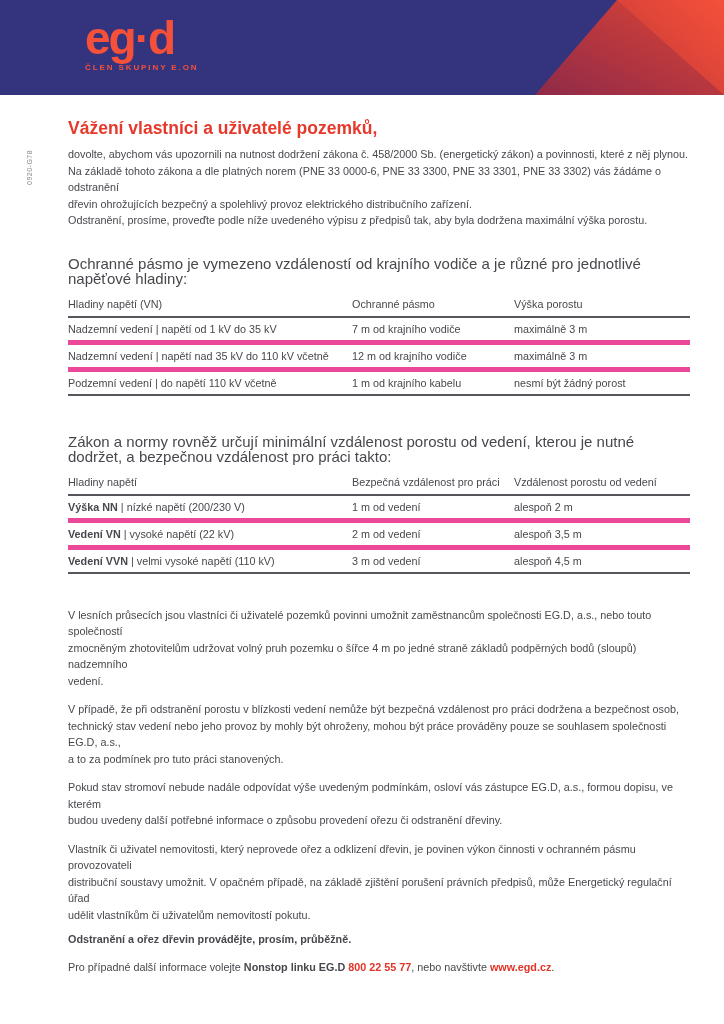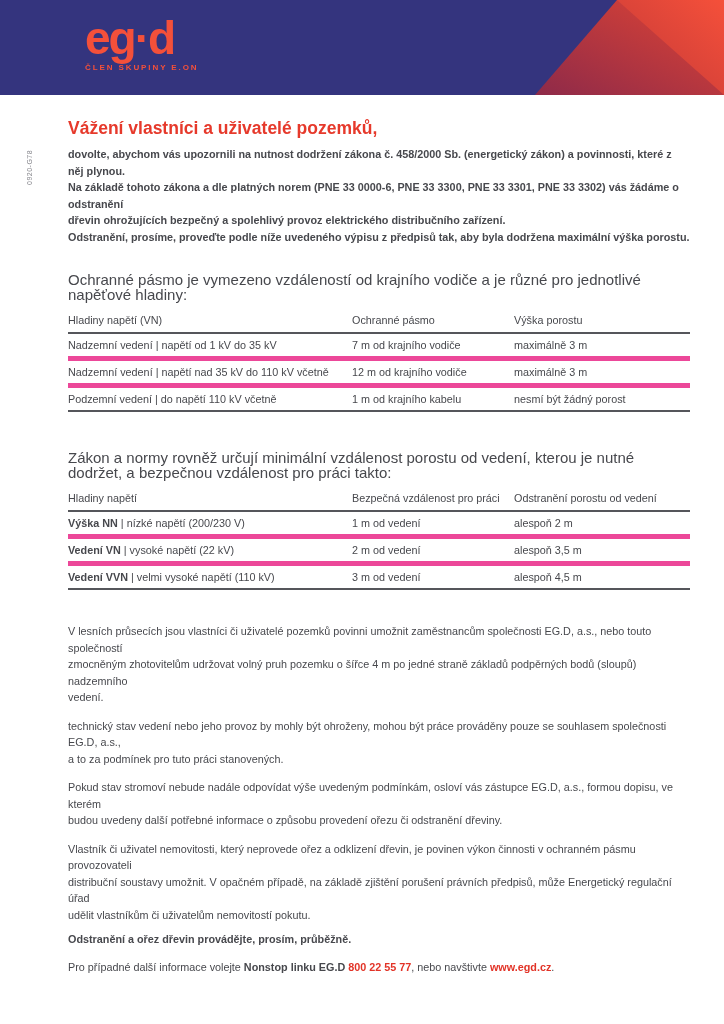--- a/index.html
+++ b/index.html
@@ -29,21 +29,21 @@
     position:absolute; left:26px; top:185px;
     transform:rotate(-90deg); transform-origin:left top;
     font-size:7px; color:#86868c; letter-spacing:.5px; white-space:nowrap;
   }
 
   
   .content { padding:23px 34px 0 68px; }
   .title { color:#e6392b; font-size:17.5px; font-weight:bold; line-height:20px; }
   .para { font-size:10.8px; line-height:16.5px; }
   .para .line { display:block; }
-  .intro { margin-top:8px;font-weight:bold; }
+  .intro { margin-top:8px; }
   .sec-intro { margin-top:27px; font-size:15px; line-height:15px; }
   .sec-intro.second { margin-top:38px; }
 
   
   .tbl { margin-top:8px; width:622px; font-size:10.8px; }
   .row { display:grid; grid-template-columns:284px 162px 176px; align-items:center; }
   .tbl-head { font-weight:normal; padding:4px 0 6px 0; border-bottom:2px solid #55565b; }
   .tbl-row { padding:5px 0; border-bottom:5px solid #ec4899; min-height:21px; }
   .tbl-row.last { border-bottom:2px solid #55565b; }
   .nm-bold { font-weight:bold; }
@@ -120,21 +120,21 @@
         <div>nesmí být žádný porost</div>
       </div>
     </section>
 
     <p class="sec-intro second">Zákon a normy rovněž určují minimální vzdálenost porostu od vedení,  kterou je nutné dodržet, a bezpečnou vzdálenost pro práci takto:</p>
 
     <section class="tbl">
       <div class="row tbl-head">
         <div>Hladiny napětí</div>
         <div>Bezpečná vzdálenost pro práci</div>
-        <div>Odstranění porostu od vedení</div>
+        <div>Vzdálenost porostu od vedení</div>
       </div>
       <div class="row tbl-row">
         <div><span class="nm-bold">Výška NN</span><span class="desc">| nízké napětí (200/230 V)</span></div>
         <div>1 m od vedení</div>
         <div>alespoň 2 m</div>
       </div>
       <div class="row tbl-row">
         <div><span class="nm-bold">Vedení VN</span><span class="desc">| vysoké napětí (22 kV)</span></div>
         <div>2 m od vedení</div>
         <div>alespoň 3,5 m</div>
@@ -146,20 +146,21 @@
       </div>
     </section>
 
     <p class="para gap-lg">
       <span class="line">V lesních průsecích jsou vlastníci či uživatelé pozemků povinni umožnit zaměstnancům společnosti EG.D, a.s., nebo touto společností</span>
       <span class="line">zmocněným zhotovitelům udržovat volný pruh pozemku o šířce 4 m po jedné straně základů podpěrných bodů (sloupů) nadzemního</span>
       <span class="line">vedení.</span>
     </p>
 
     <p class="para gap">
+      <span class="line">V případě, že při odstranění porostu v blízkosti vedení  nemůže být bezpečná vzdálenost pro práci dodržena a bezpečnost osob,</span>
       <span class="line">technický stav vedení nebo jeho provoz by mohly být ohroženy, mohou být práce prováděny pouze se souhlasem společnosti EG.D, a.s.,</span>
       <span class="line">a to za podmínek pro tuto práci stanovených.</span>
     </p>
 
     <p class="para gap">
       <span class="line">Pokud stav stromoví nebude nadále odpovídat výše uvedeným podmínkám, osloví vás zástupce EG.D, a.s., formou dopisu, ve kterém</span>
       <span class="line">budou  uvedeny další potřebné  informace o způsobu provedení ořezu či odstranění dřeviny.</span>
     </p>
 
     <p class="para gap">

